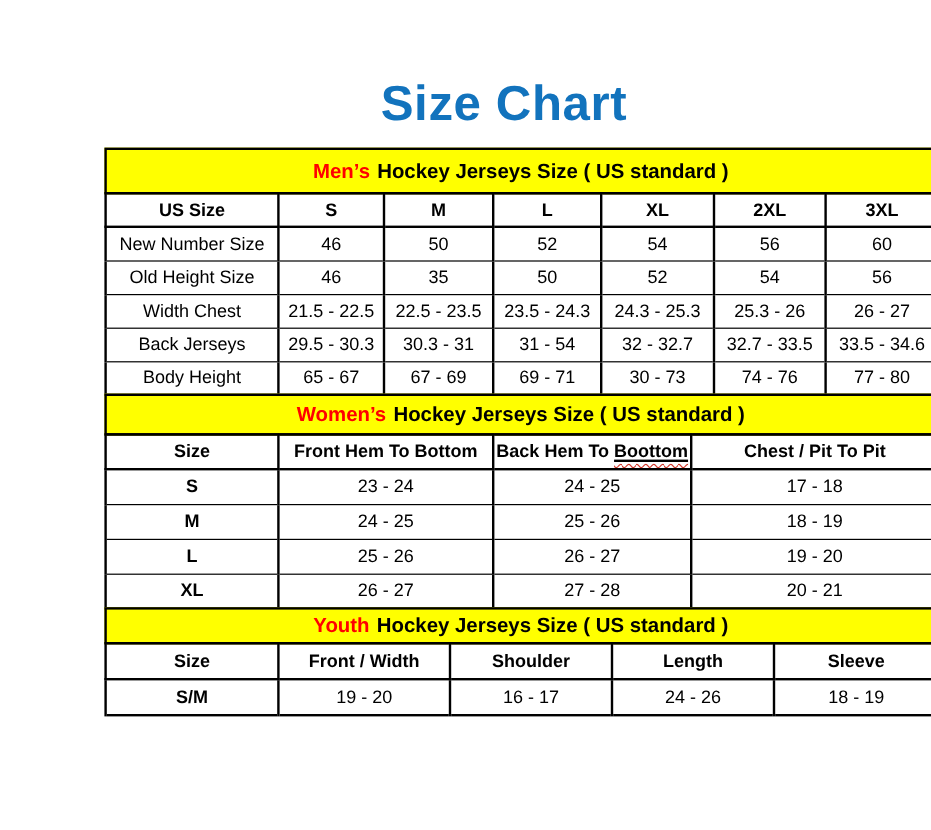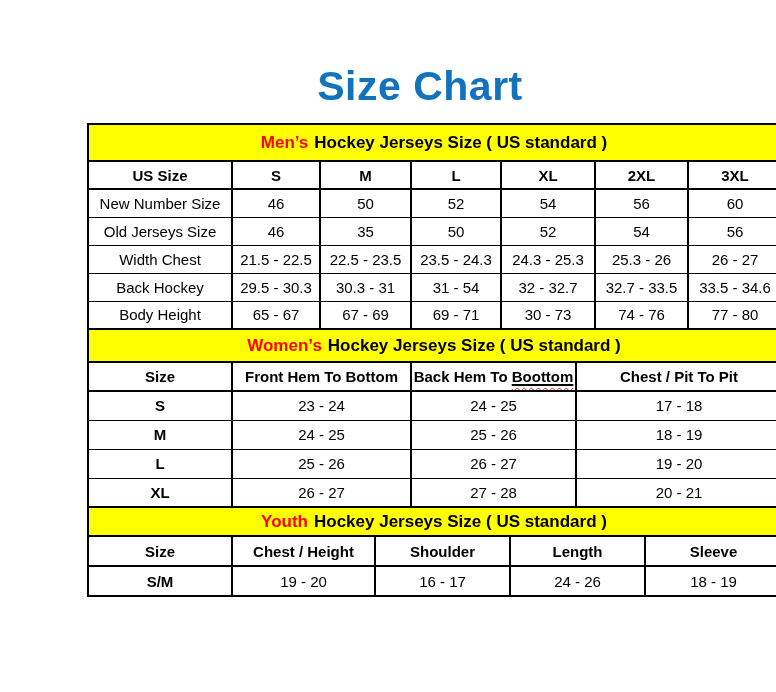--- a/index.html
+++ b/index.html
@@ -128,39 +128,39 @@
       <tr>
         <td class="lbl">New Number Size</td>
         <td>46</td>
         <td>50</td>
         <td>52</td>
         <td>54</td>
         <td>56</td>
         <td>60</td>
       </tr>
       <tr>
-        <td class="lbl">Old Jerseys Size</td>
+        <td class="lbl">Old Height Size</td>
         <td>46</td>
         <td>35</td>
         <td>50</td>
         <td>52</td>
         <td>54</td>
         <td>56</td>
       </tr>
       <tr>
         <td class="lbl">Width Chest</td>
         <td>21.5 - 22.5</td>
         <td>22.5 - 23.5</td>
         <td>23.5 - 24.3</td>
         <td>24.3 - 25.3</td>
         <td>25.3 - 26</td>
         <td>26 - 27</td>
       </tr>
       <tr>
-        <td class="lbl">Back Hockey</td>
+        <td class="lbl">Back Jerseys</td>
         <td>29.5 - 30.3</td>
         <td>30.3 - 31</td>
         <td>31 - 54</td>
         <td>32 - 32.7</td>
         <td>32.7 - 33.5</td>
         <td>33.5 - 34.6</td>
       </tr>
       <tr>
         <td class="lbl">Body Height</td>
         <td>65 - 67</td>
@@ -222,21 +222,21 @@
       <colgroup>
         <col style="width:144px">
           <col style="width:143px">
           <col style="width:135px">
           <col style="width:135px">
           <col style="width:137px">
       </colgroup>
       <tbody>
           <tr>
         <th>Size</th>
-        <th>Chest / Height</th>
+        <th>Front / Width</th>
         <th>Shoulder</th>
         <th>Length</th>
         <th>Sleeve</th>
       </tr>
       <tr>
         <td class="lbl">S/M</td>
         <td>19 - 20</td>
         <td>16 - 17</td>
         <td>24 - 26</td>
         <td>18 - 19</td>

